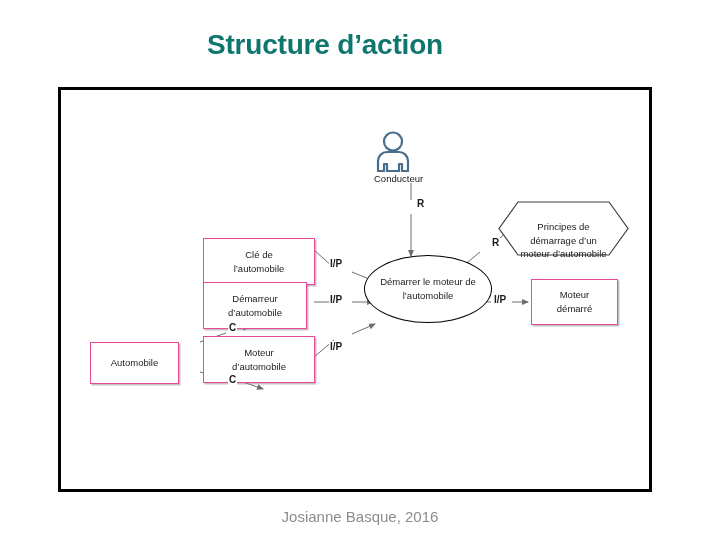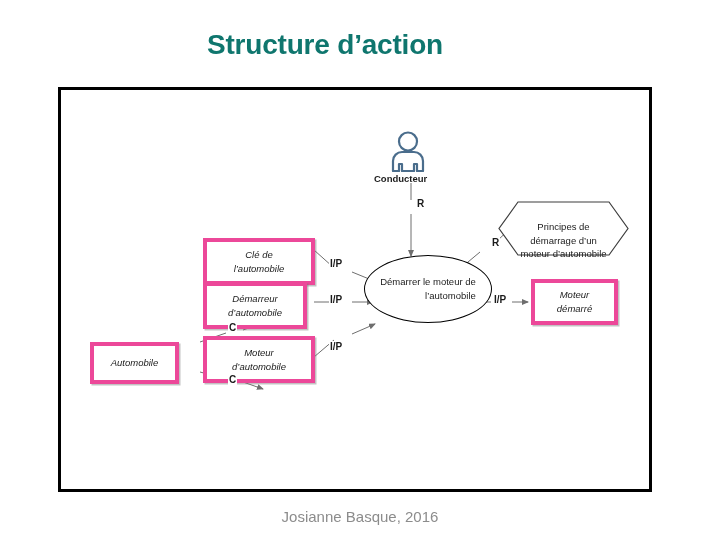--- a/index.html
+++ b/index.html
@@ -73,30 +73,28 @@
     text-align: center;
     font-family: "Liberation Sans", sans-serif;
     font-size: 9.5px;
     line-height: 1.45;
     color: #1b1b1b;
     background: #ffffff;
     white-space: pre-line;
   }
 
   .node.box {
-    border: 4px solid #ec4899;
+    border: 1px solid #ec4899;
     box-shadow: 1.5px 1.5px 0 rgba(120,120,120,0.45);
-    font-style: italic;
   }
 
   .node.ellipse {
     border: 1.4px solid #000000;
     border-radius: 50%;
     box-shadow: none;
-    text-align: right;
   }
 
   .node.hexagon {
     border: none;
     background: transparent;
     box-shadow: none;
   }
   .hex-svg {
     position: absolute;
     left: 0;
@@ -109,22 +107,21 @@
     z-index: 2;
     padding: 0 4px;
     margin-top: 24px;
   }
 
   
   .actor {
     position: absolute;
     display: flex;
     flex-direction: column;
-    align-items: flex-end;
-    font-weight: bold;
+    align-items: flex-start;
   }
   .actor-icon {
     width: 38px;
     height: 42px;
     display: block;
   }
   .actor-label {
     margin-top: 1px;
     font-family: "Liberation Sans", sans-serif;
     font-size: 9.5px;

